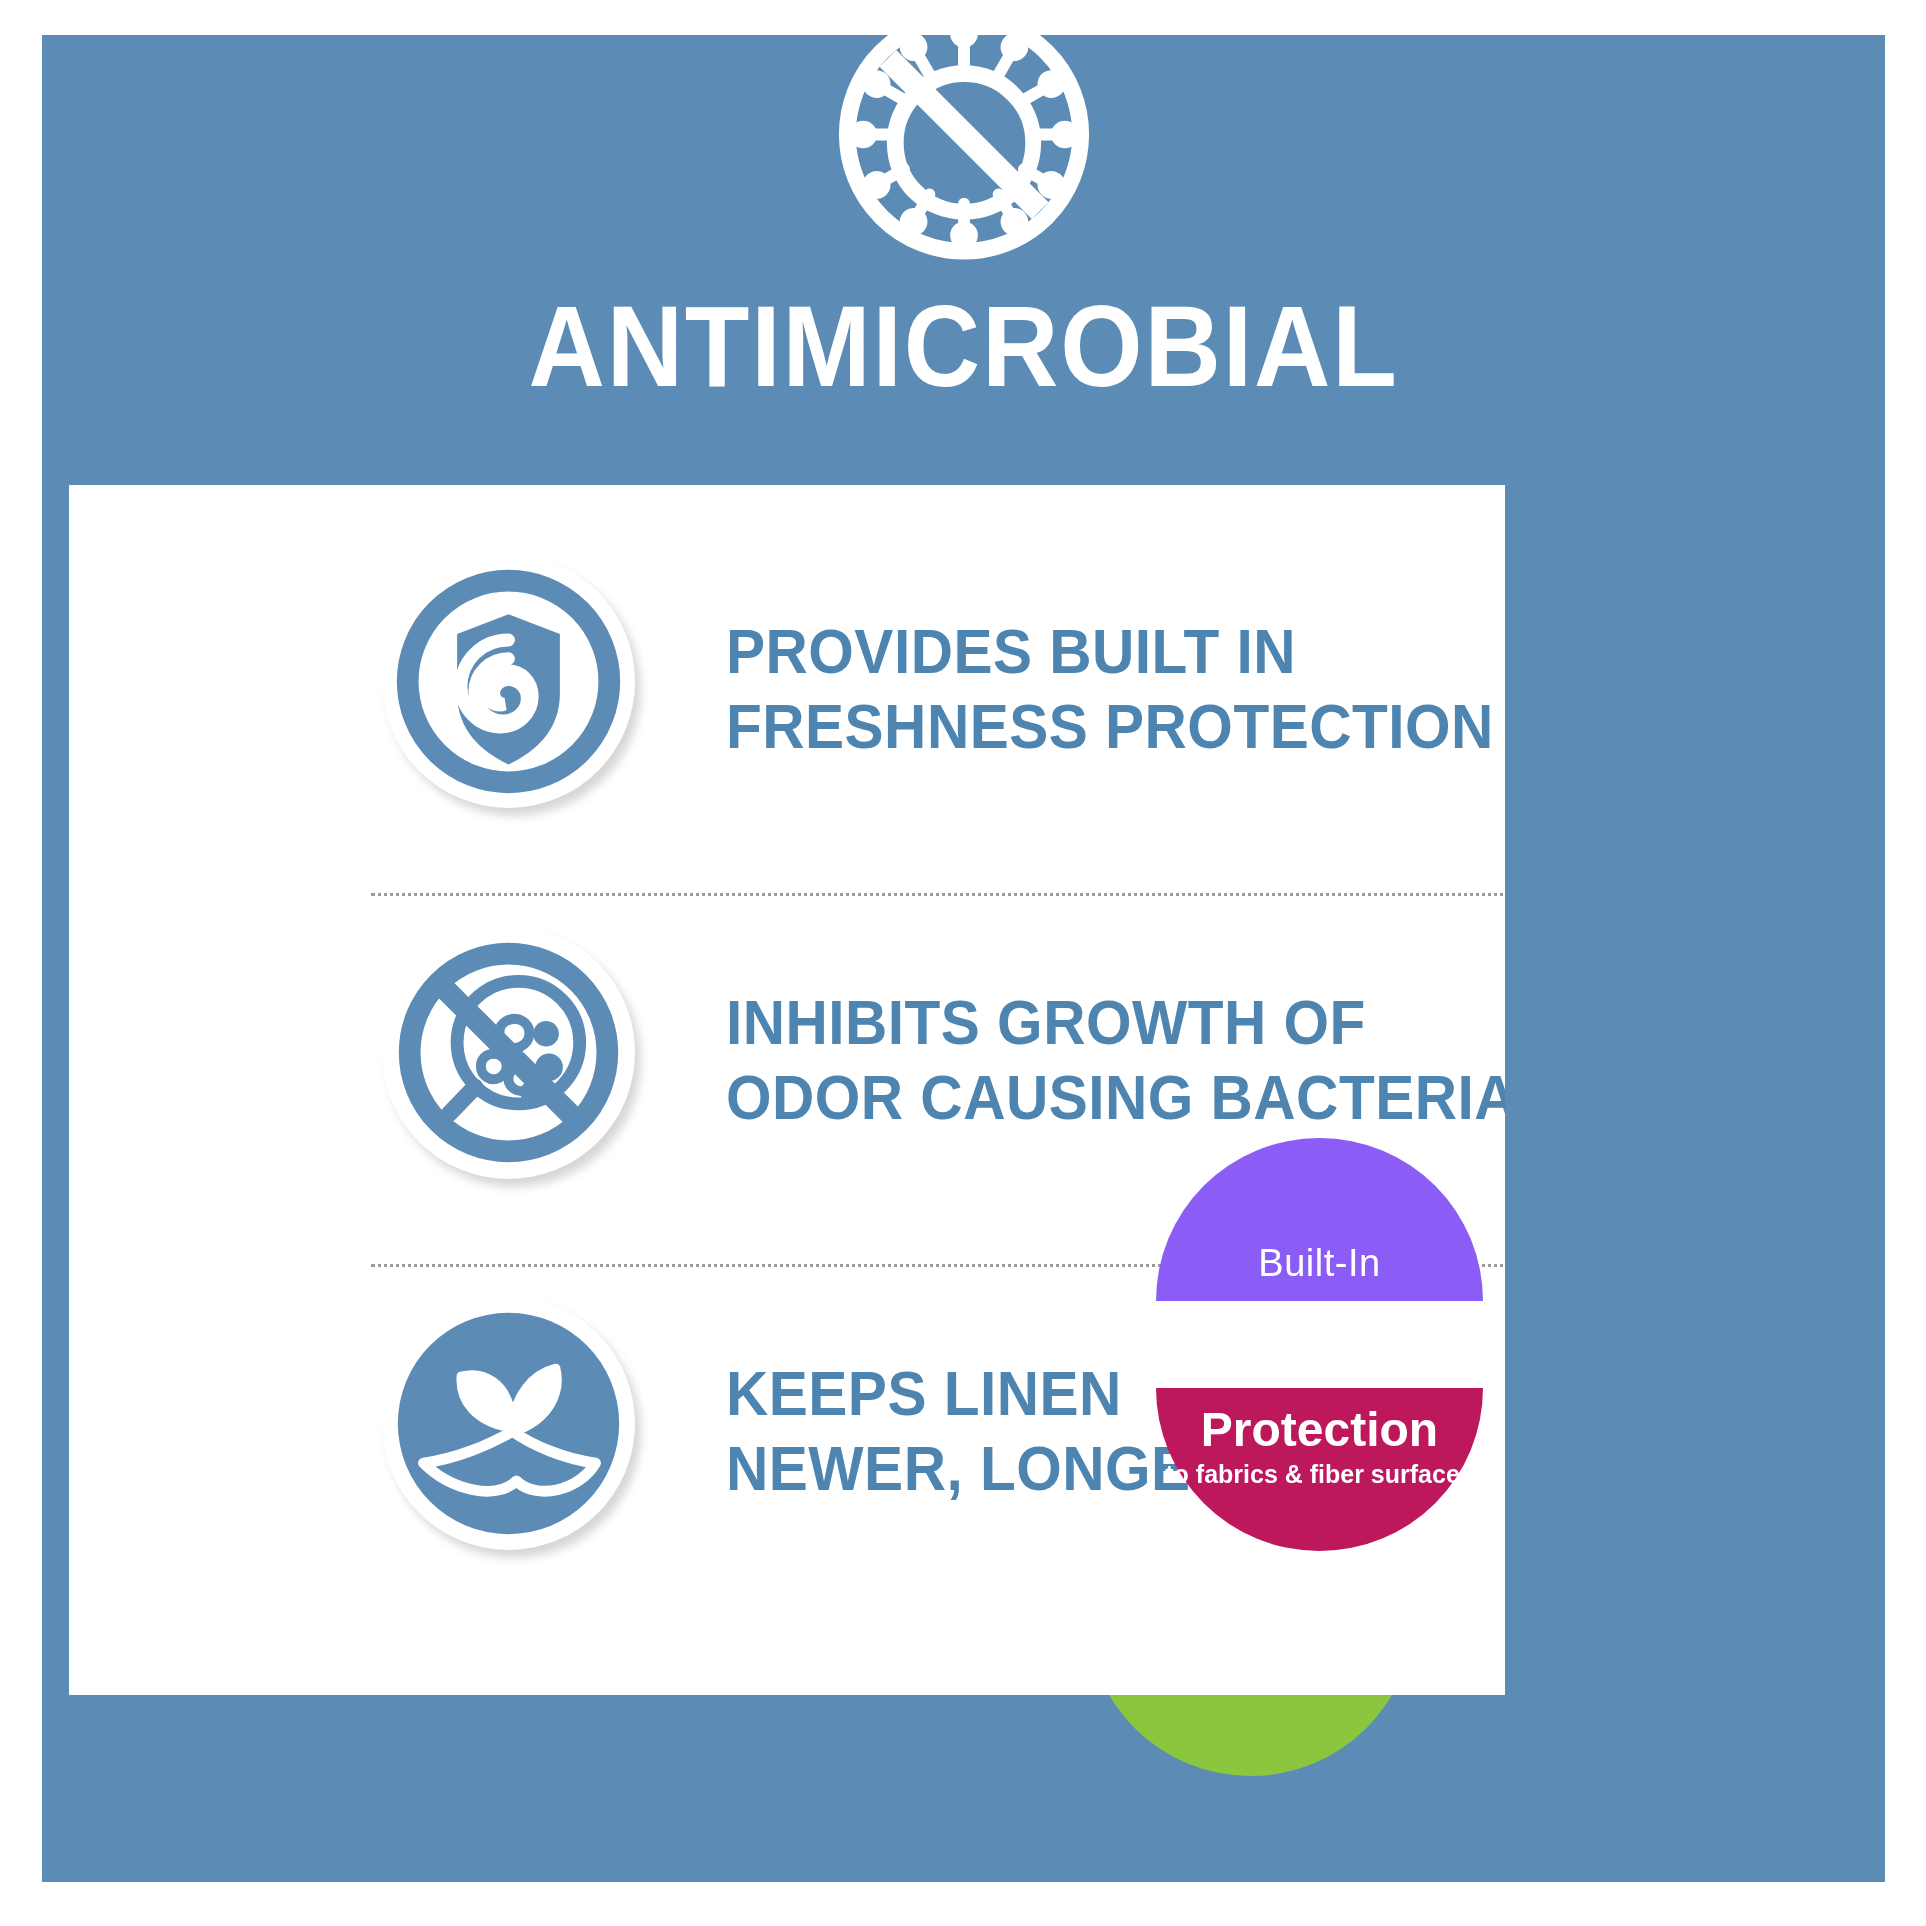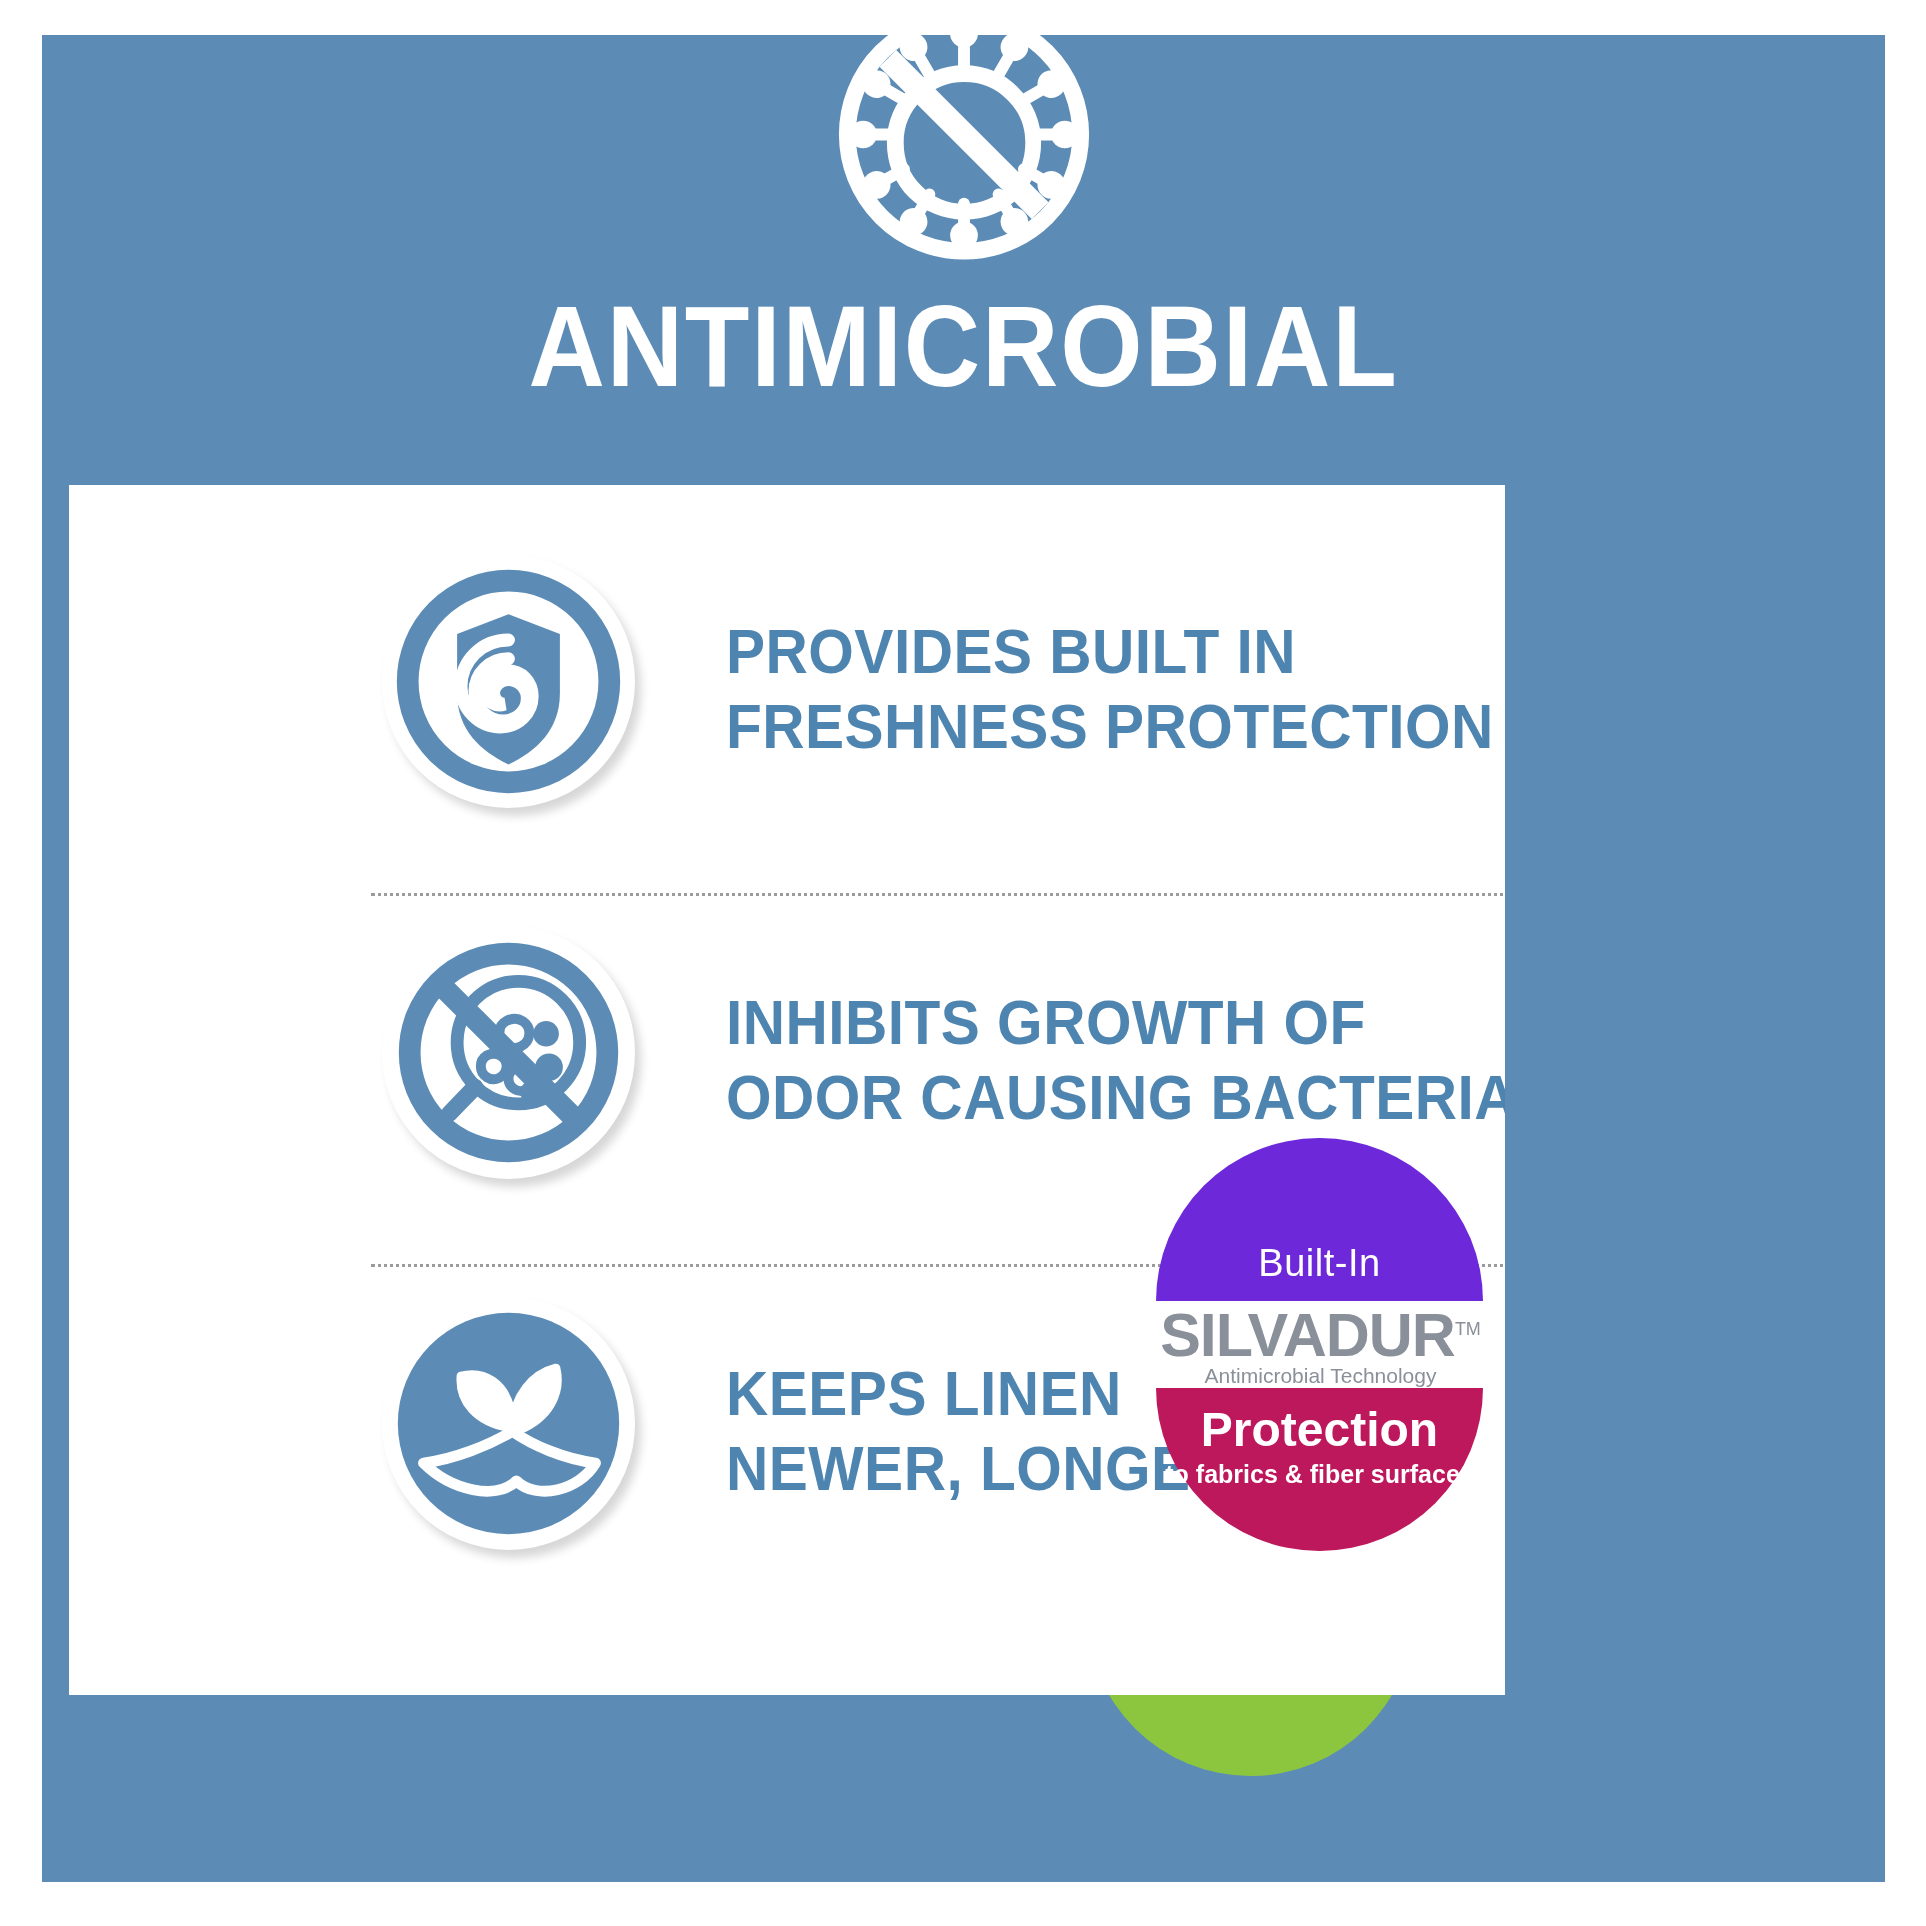--- a/index.html
+++ b/index.html
@@ -149,21 +149,21 @@
     left: 1087px;
     top: 653px;
     width: 327px;
     height: 337px;
   }
   .badge-top {
     position: absolute;
     left: 0; top: 0;
     width: 327px;
     height: 163px;
-    background: #6d28d9;
+    background: #8b5cf6;
     border-radius: 163px 163px 0 0;
     display: flex;
     align-items: flex-end;
     justify-content: center;
   }
   .badge-top-label {
     color: #ffffff;
     font-size: 38px;
     font-weight: normal;
     padding-bottom: 16px;
@@ -399,24 +399,20 @@
       <div class="feature-text">
         <span class="line">KEEPS LINEN</span>
         <span class="line">NEWER, LONGER</span>
       </div>
     </div>
 
     <div class="silvadur-badge">
       <div class="badge-top">
         <span class="badge-top-label">Built-In</span>
       </div>
-      <div class="badge-middle">
-        <span class="badge-wordmark"><span>SILVADUR</span><span class="tm">TM</span></span>
-        <span class="badge-tagline">Antimicrobial Technology</span>
-      </div>
       <div class="badge-bottom">
         <span class="badge-bottom-title">Protection</span>
         <span class="badge-bottom-sub">to fabrics &amp; fiber surfaces</span>
       </div>
     </div>
 
   </div>
 
   <div class="badge-bottom-spill">
     <div class="dome"></div>

